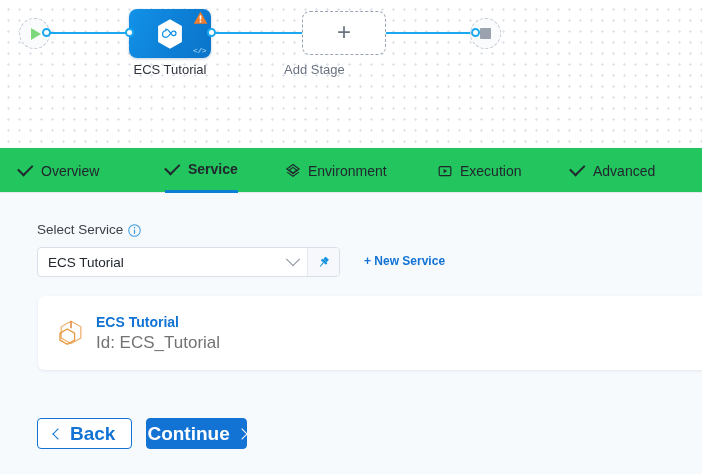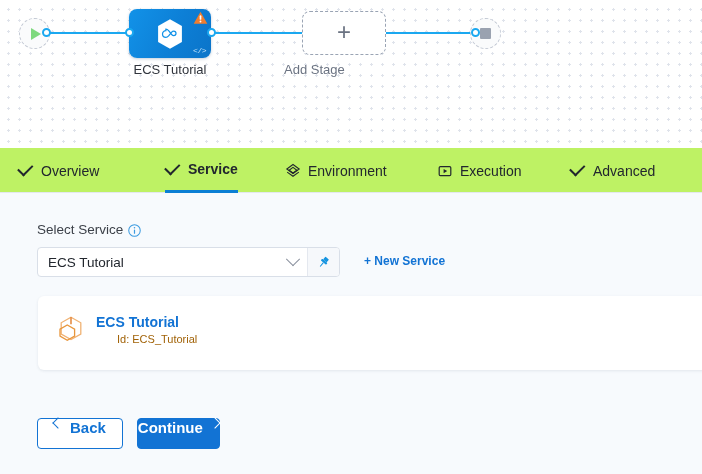--- a/index.html
+++ b/index.html
@@ -159,21 +159,21 @@
     width: 120px;
     font-size: 13px;
     color: #6b7382;
   }
 
   
   .tabbar {
     position: absolute;
     left: 0; top: 148px;
     width: 702px; height: 45px;
-    background: #bef264;
+    background: #22c55e;
     border-bottom: 1px solid #e4e8ef;
     box-sizing: border-box;
   }
   .tab {
     position: absolute;
     top: 0;
     height: 45px;
     display: flex;
     align-items: center;
     gap: 7px;
@@ -282,39 +282,38 @@
   }
   .svc-hex { width: 26px; height: 29px; display: block; }
   .svc-name {
     font-size: 14px;
     font-weight: bold;
     color: #1273d4;
     line-height: 1.35;
     cursor: pointer;
   }
   .svc-id {
-    font-size: 11px;
-    color: #a16207;
+    font-size: 17px;
+    color: #737373;
     line-height: 1.35;
-    margin-left: 21px;
   }
 
   .btn-row {
     position: absolute;
     left: 37px; top: 418px;
     display: flex;
     gap: 14px;
   }
   .btn {
     height: 31px;
     border-radius: 4px;
-    font-size: 15px;
+    font-size: 19px;
     font-weight: bold;
     display: flex;
-    align-items: flex-start;
+    align-items: center;
     gap: 8px;
     cursor: pointer;
     box-sizing: border-box;
   }
   .btn-back {
     background: #ffffff;
     border: 1px solid #1273d4;
     color: #1273d4;
     padding: 0 16px;
   }

